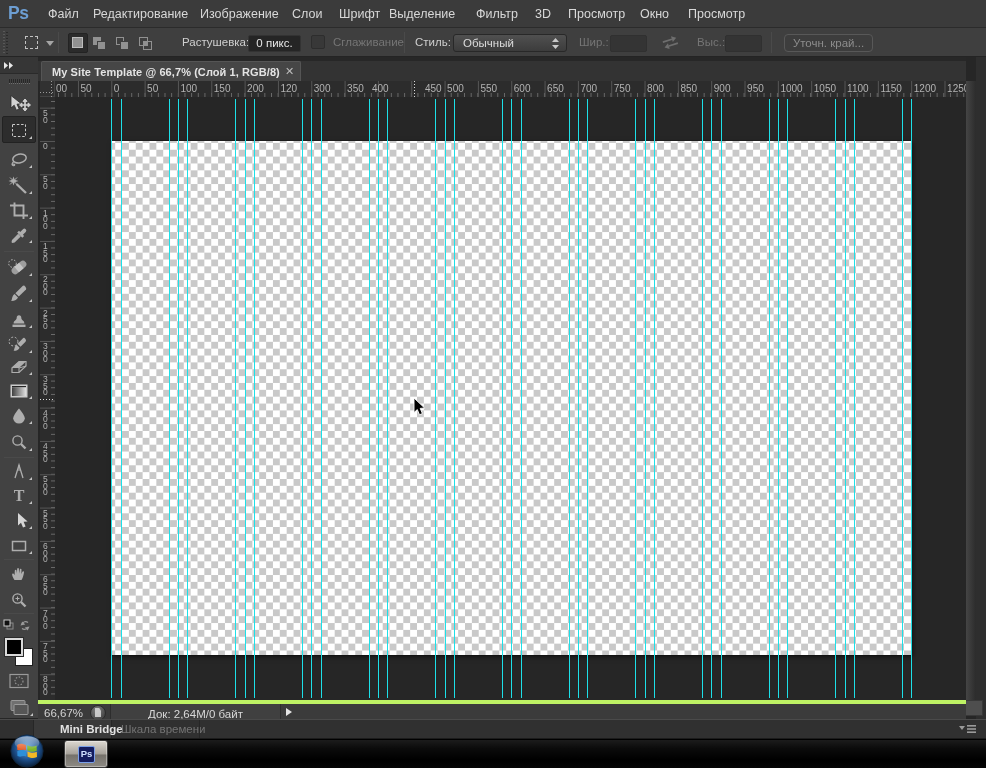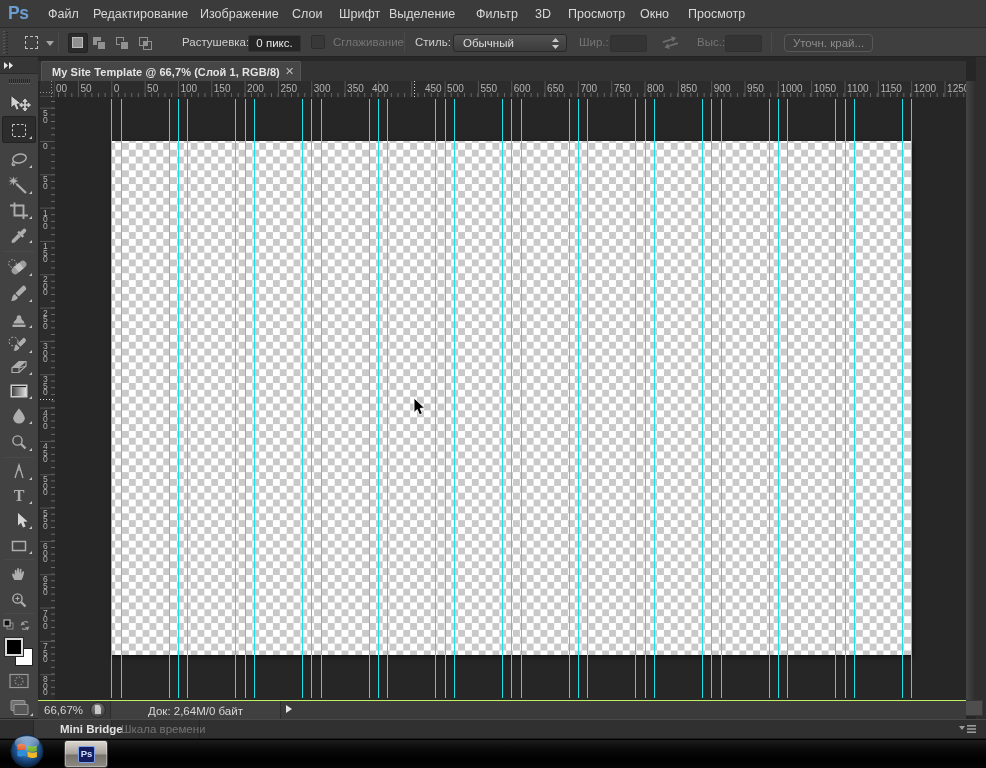--- a/index.html
+++ b/index.html
@@ -30,21 +30,21 @@
 #paste{left:55px;top:97px;width:911px;height:603px;background:#262626;overflow:hidden;}
 #canvas{position:absolute;left:56px;top:44px;width:800px;height:514px;
  background-color:#fff;
  background-image:conic-gradient(#c9c9c9 0 25%,#ffffff 0 50%,#c9c9c9 0 75%,#ffffff 0);
  background-size:13.72px 13.72px;background-position:4.2px 1.9px;
  box-shadow:2px 2px 5px rgba(0,0,0,.55),0 0 0 1px rgba(0,0,0,.18);}
 .guide{position:absolute;top:2px;height:599px;width:1px;background:#1de0e8;}
 #scrollstrip{left:966px;top:81px;width:10px;height:619px;background:linear-gradient(to right,#454545,#2c2c2c);}
 #rightdock{left:976px;top:57px;width:10px;height:682px;background:#2e2e2e;}
 #scrollcorner{left:965px;top:700px;width:18px;height:16px;background:#4e4e4e;border:1px solid #383838;}
-#statusbar{left:38px;top:700px;width:928px;height:19px;background:#3b3b3b;border-top:1px solid #bef264;}
+#statusbar{left:38px;top:700px;width:928px;height:19px;background:#3b3b3b;border-top:4px solid #bef264;}
 #minibridge{left:0;top:719px;width:986px;height:20px;background:#303030;border-top:1px solid #4a4a4a;border-bottom:1px solid #1c1c1c;}
 #taskbar{left:0;top:739px;width:986px;height:29px;background:linear-gradient(to bottom,#1c1c1c 0,#0b0b0b 30%,#000 70%,#050505 100%);border-top:1px solid #000;}
 
 </style></head><body>
 <div class="ab" id="menubar"></div>
 <div id="pslogo">Ps</div>
 <div class="mi" style="left:48px">Файл</div>
 <div class="mi" style="left:93px">Редактирование</div>
 <div class="mi" style="left:200px">Изображение</div>
 <div class="mi" style="left:292px">Слои</div>
@@ -157,21 +157,21 @@
     <div style="position:absolute;left:0;top:11px;width:15px;height:1px;background-image:repeating-linear-gradient(to right,#9a9a9a 0 1px,transparent 1px 3px);"></div>
   </div>
 <div class="ab" id="hruler" style="background-image:linear-gradient(to right,#565656 0 1px,transparent 1px),linear-gradient(to right,transparent 0 5.67px,#6a6a6a 5.67px 6.666px);background-size:33.332px 16px,6.666px 4px;background-position:22.97px 0,-2.7px 12px;background-repeat:repeat-x;">
 <span class="rlab" style="left:1px">00</span>
 <span class="rlab" style="left:25.5px">50</span>
 <span class="rlab" style="left:58.8px">0</span>
 <span class="rlab" style="left:92.1px">50</span>
 <span class="rlab" style="left:125.5px">100</span>
 <span class="rlab" style="left:158.8px">150</span>
 <span class="rlab" style="left:192.1px">200</span>
-<span class="rlab" style="left:225.5px">250</span>
+<span class="rlab" style="left:225.5px">120</span>
 <span class="rlab" style="left:258.8px">300</span>
 <span class="rlab" style="left:292.1px">350</span>
 <span class="rlab" style="left:317px">400</span>
 <span class="rlab" style="left:370px">450</span>
 <span class="rlab" style="left:392.1px">500</span>
 <span class="rlab" style="left:425.5px">550</span>
 <span class="rlab" style="left:458.8px">600</span>
 <span class="rlab" style="left:492.1px">650</span>
 <span class="rlab" style="left:525.4px">700</span>
 <span class="rlab" style="left:558.8px">750</span>

